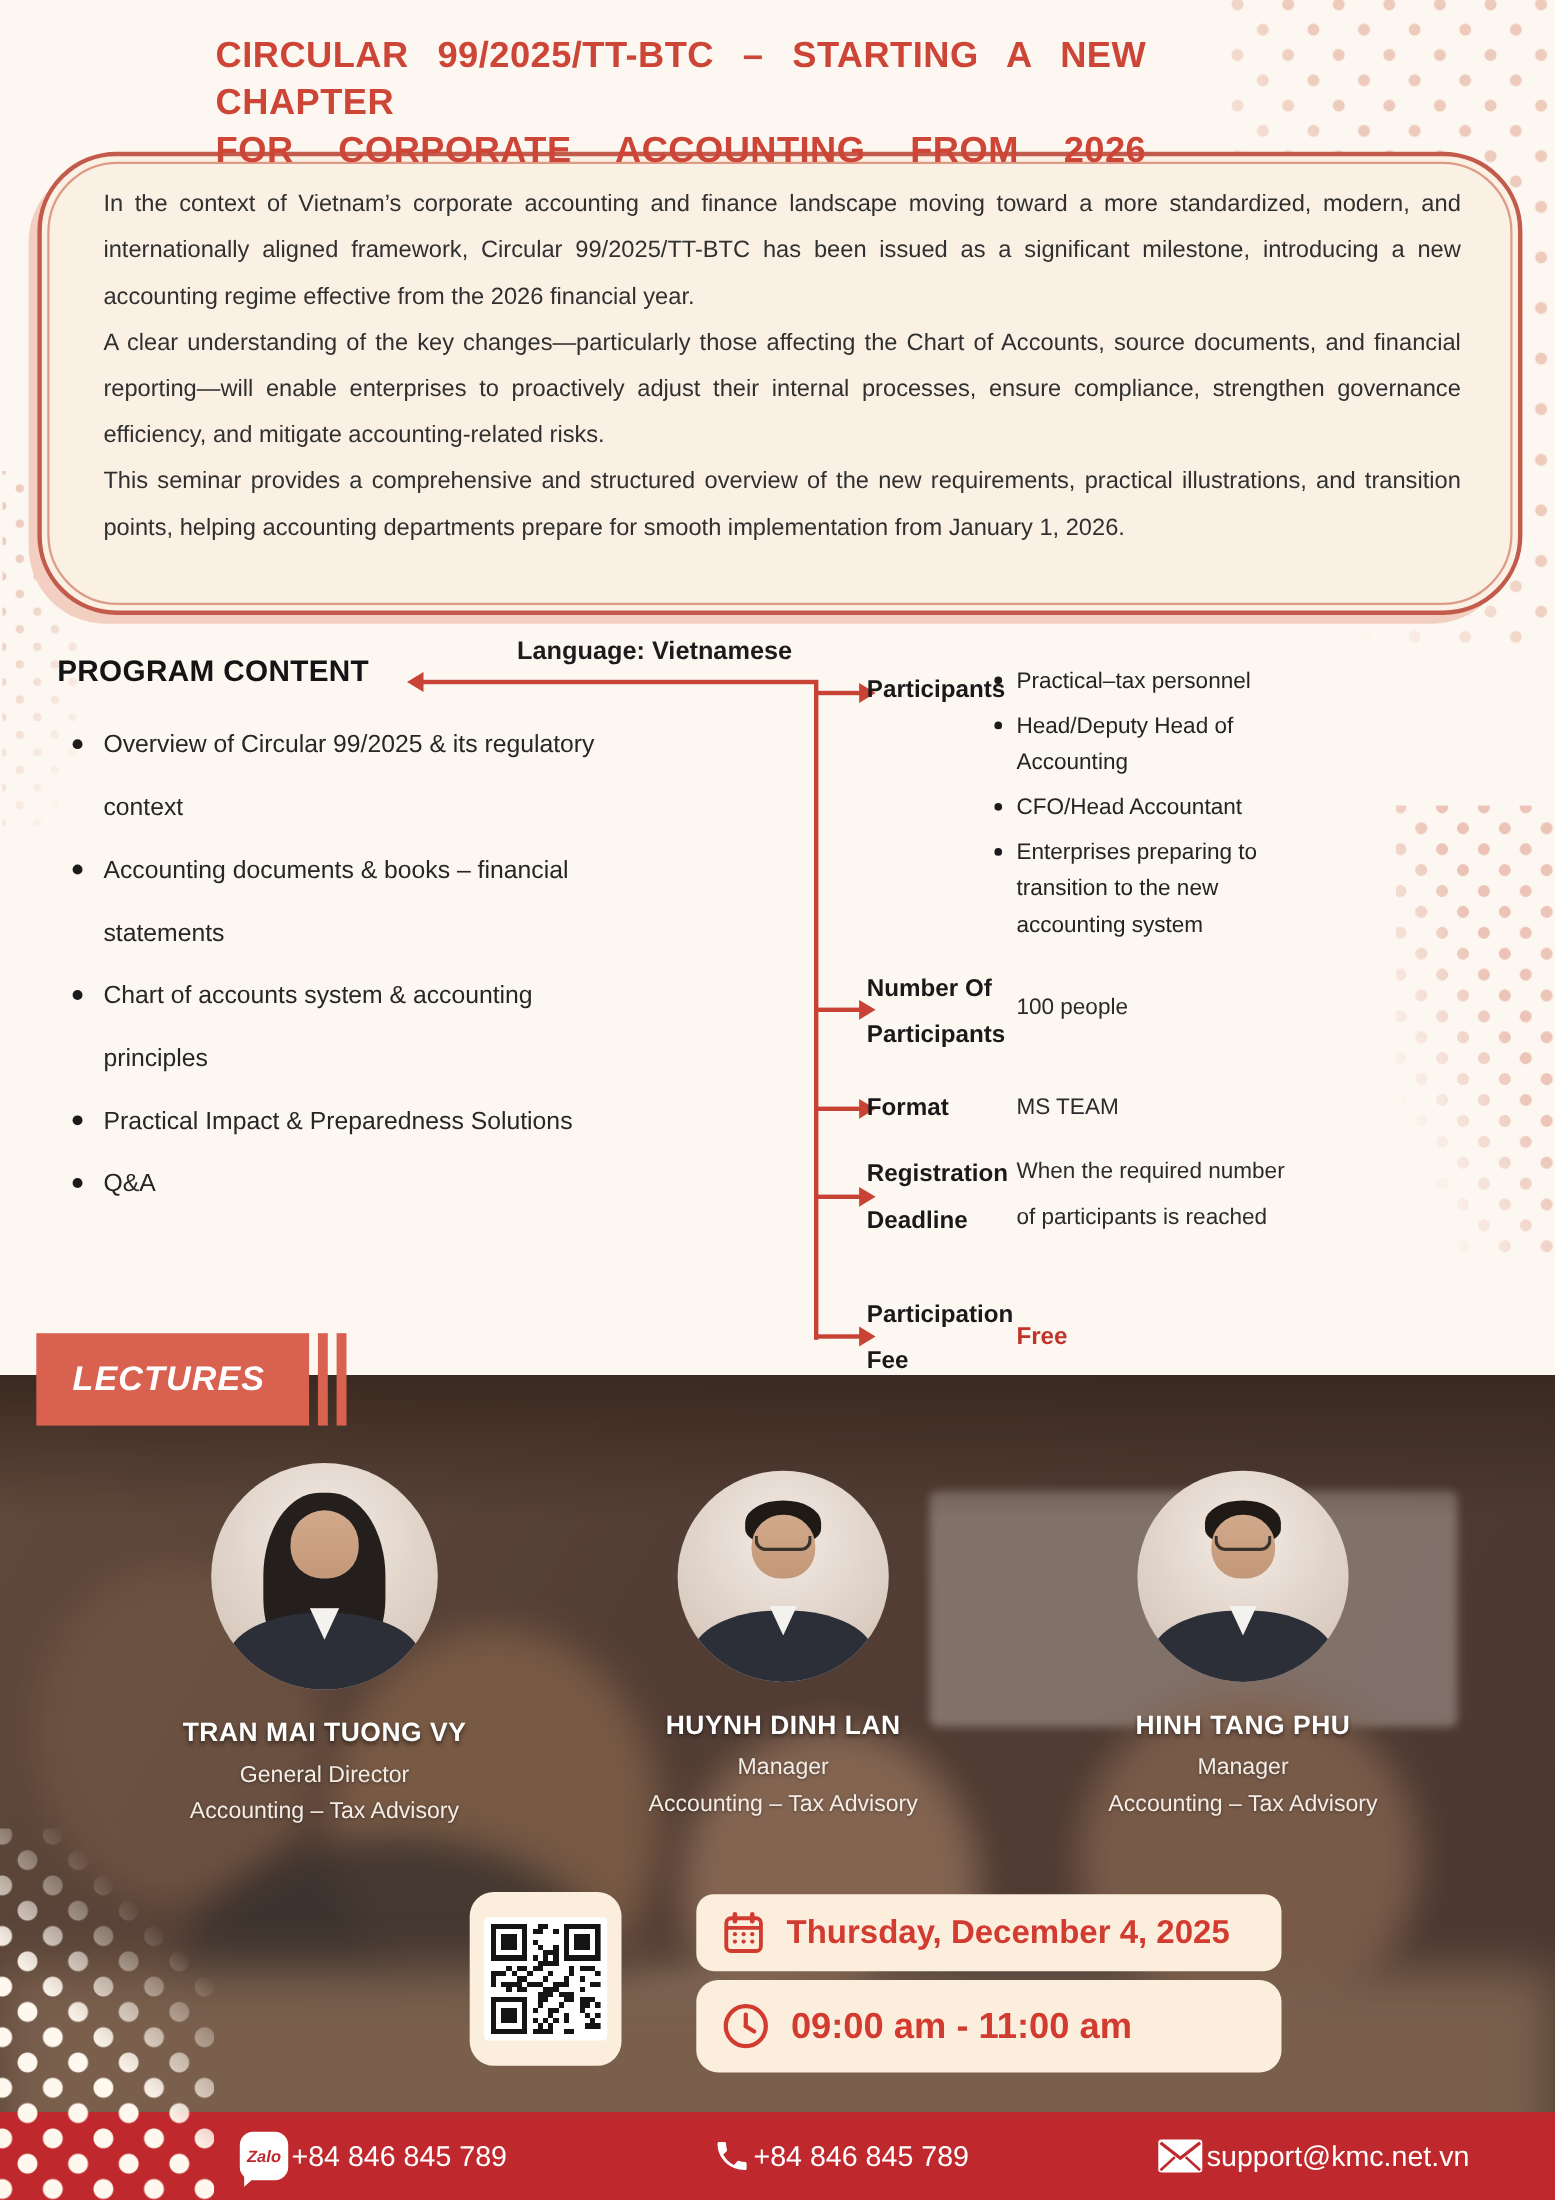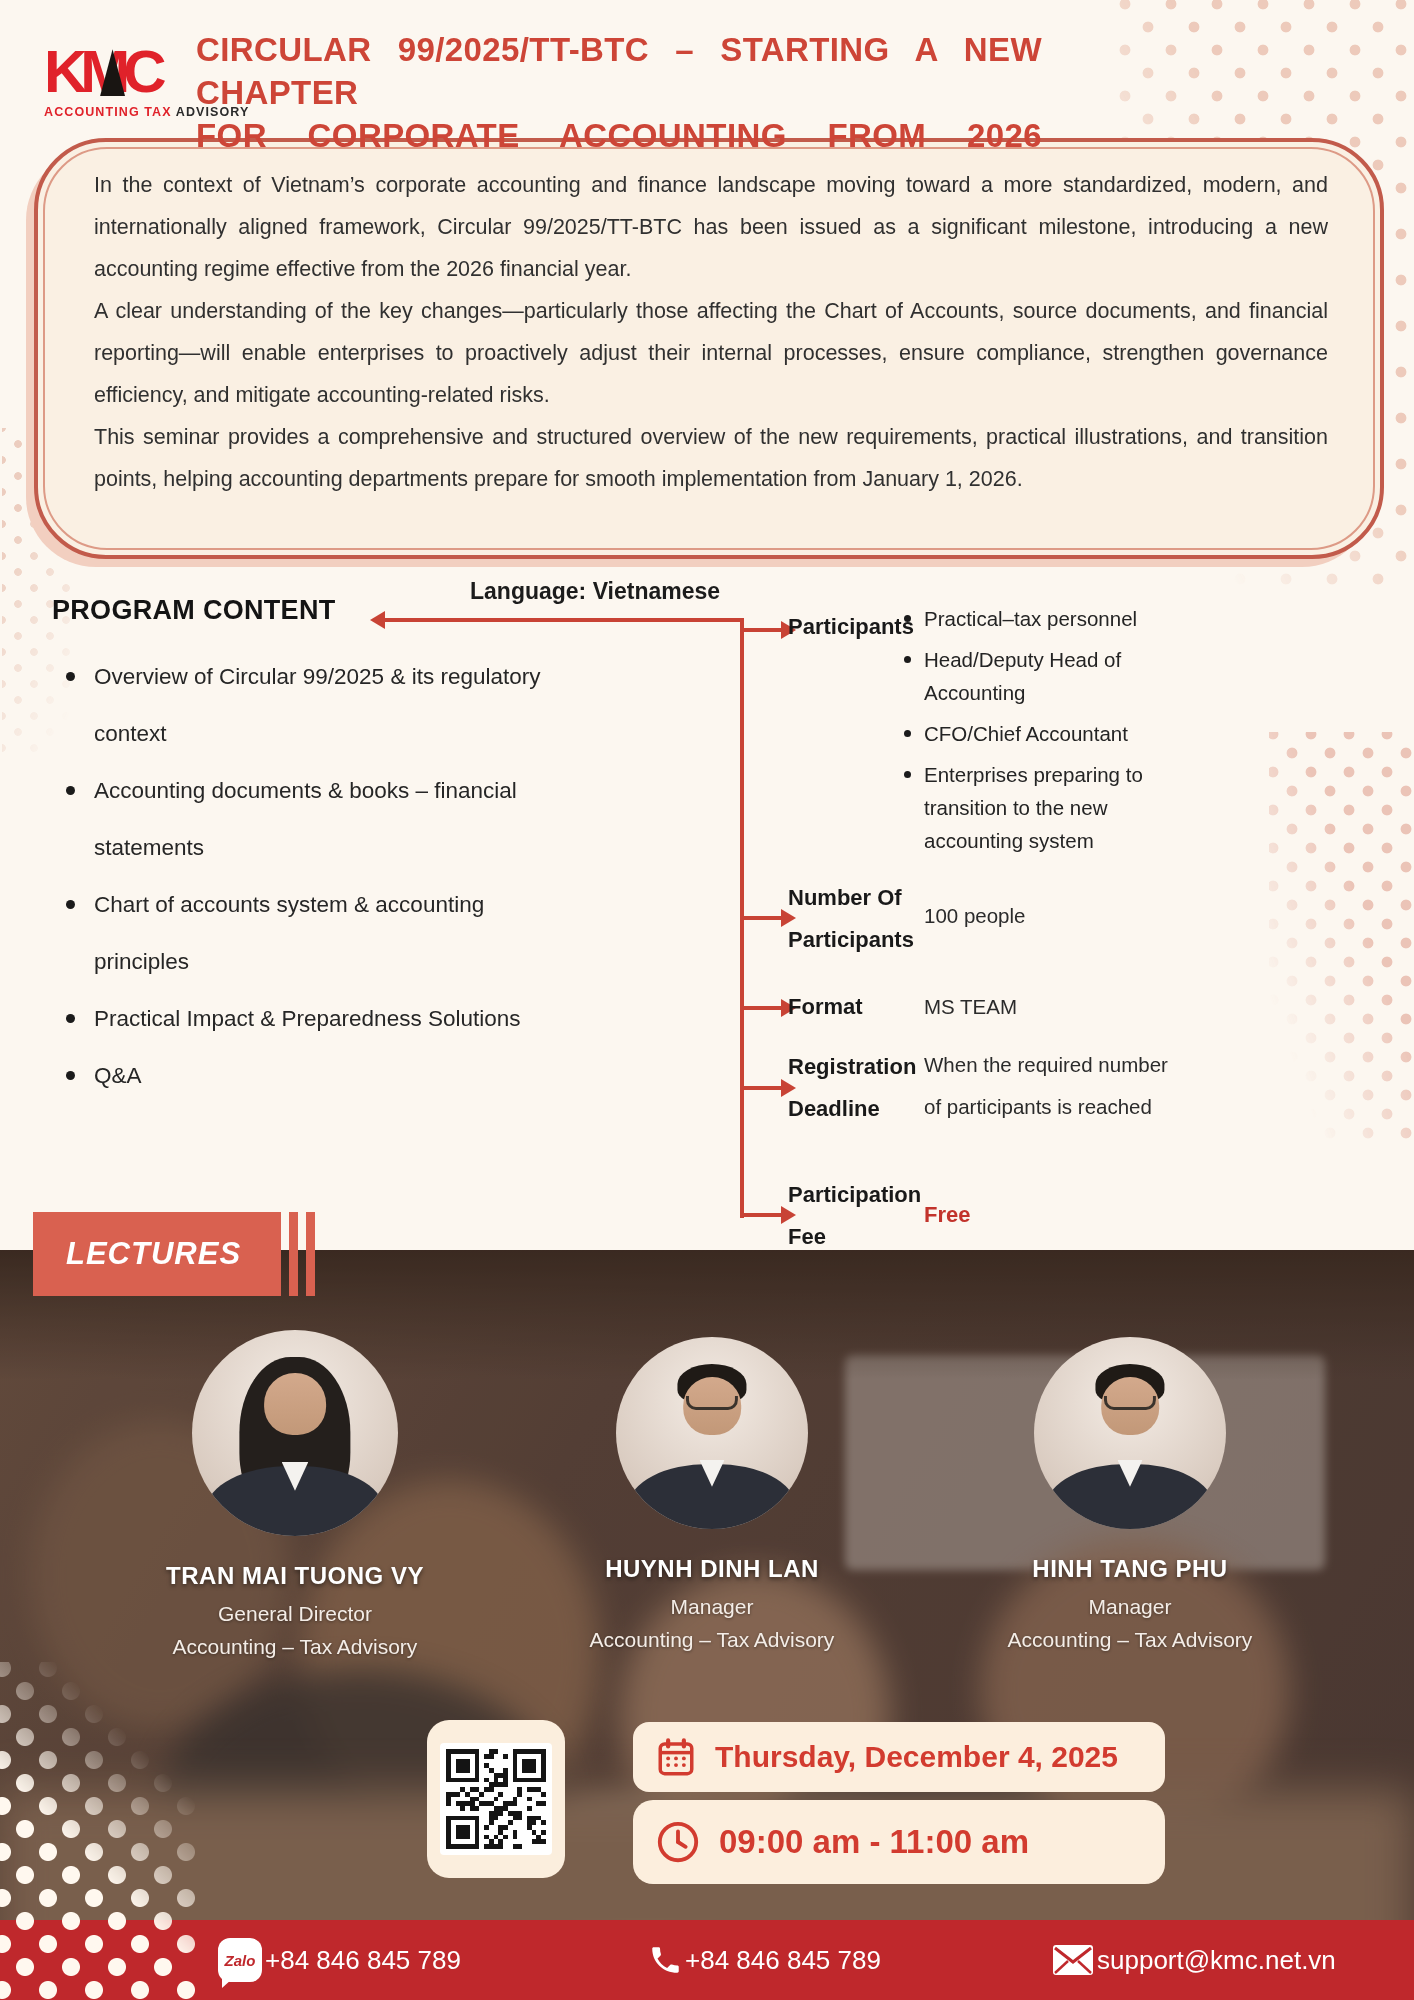--- a/index.html
+++ b/index.html
@@ -176,27 +176,20 @@
 </style>
 </head>
 <body>
 
 <div class="poster">
 
   <div class="dots dots-tr"></div>
   <div class="dots dots-left"></div>
   <div class="dots dots-rm"></div>
 
-  <div class="abs logo">
-    <div class="logo-mark"><span>K</span><span class="m">M</span><span>C</span></div>
-    <div class="logo-tagline">
-      <span class="t-red">ACCOUNTING TAX</span>
-      <span class="t-dark">ADVISORY</span>
-    </div>
-  </div>
 
   <div class="abs title">
     <div class="line">CIRCULAR 99/2025/TT-BTC – STARTING A NEW CHAPTER</div>
     <div class="line">FOR CORPORATE ACCOUNTING FROM 2026</div>
   </div>
 
   <div class="abs intro-box">
     <p>In the context of Vietnam’s corporate accounting and finance landscape moving toward a more standardized, modern, and internationally aligned framework, Circular 99/2025/TT-BTC has been issued as a significant milestone, introducing a new accounting regime effective from the 2026 financial year.</p>
     <p>A clear understanding of the key changes—particularly those affecting the Chart of Accounts, source documents, and financial reporting—will enable enterprises to proactively adjust their internal processes, ensure compliance, strengthen governance efficiency, and mitigate accounting-related risks.</p>
     <p>This seminar provides a comprehensive and structured overview of the new requirements, practical illustrations, and transition points, helping accounting departments prepare for smooth implementation from January 1, 2026.</p>
@@ -217,21 +210,21 @@
   <div class="rline arrow-right ar-1"></div>
   <div class="rline arrow-right ar-2"></div>
   <div class="rline arrow-right ar-3"></div>
   <div class="rline arrow-right ar-4"></div>
   <div class="rline arrow-right ar-5"></div>
 
   <div class="dlabel" style="top:606px;">Participants</div>
   <ul class="abs p-bullets">
     <li>Practical–tax personnel</li>
     <li>Head/Deputy Head of Accounting</li>
-    <li>CFO/Chief Accountant</li>
+    <li>CFO/Head Accountant</li>
     <li>Enterprises preparing to transition to the new accounting system</li>
   </ul>
 
   <div class="dlabel" style="top:877px; width:155px;">Number Of Participants</div>
   <div class="dvalue" style="top:895px;">100 people</div>
 
   <div class="dlabel" style="top:986px;">Format</div>
   <div class="dvalue" style="top:986px;">MS TEAM</div>
 
   <div class="dlabel" style="top:1046px; width:155px;">Registration Deadline</div>

